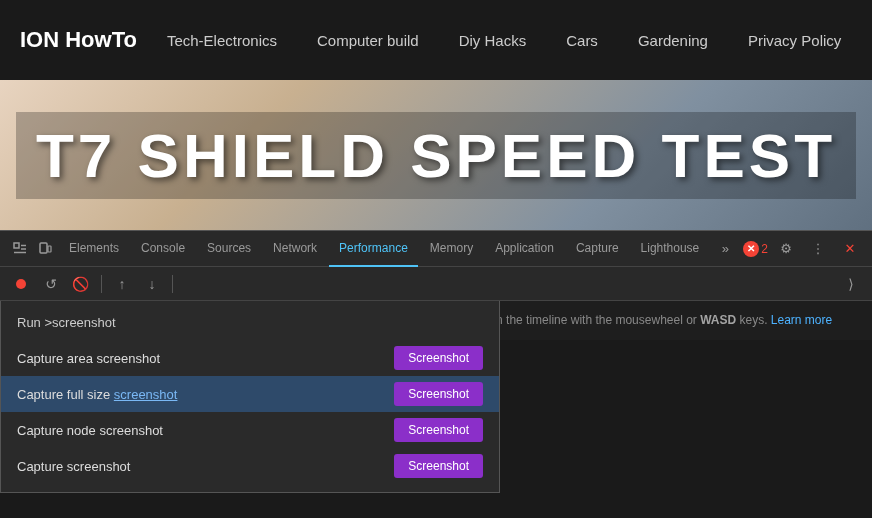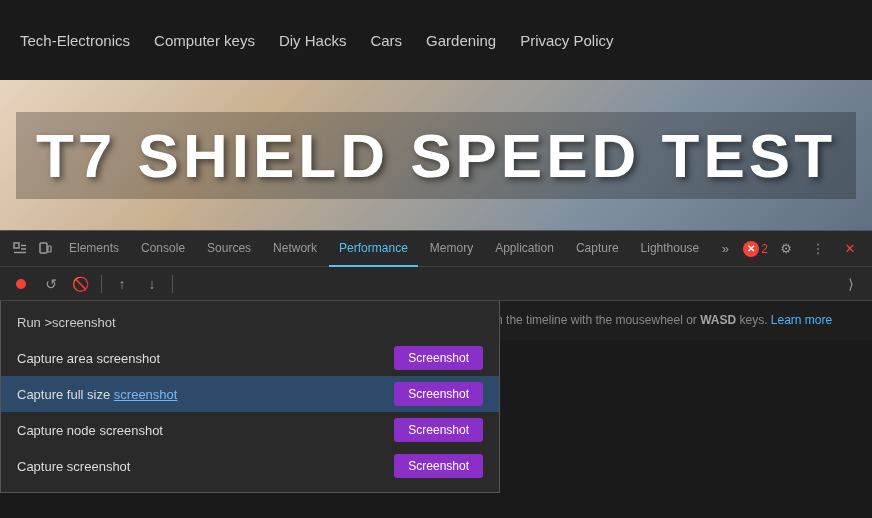--- a/index.html
+++ b/index.html
@@ -15,21 +15,21 @@
       gap: 30px;
     }
     .nav-logo {
       color: white;
       font-size: 22px;
       font-weight: bold;
       white-space: nowrap;
     }
     .nav-links {
       display: flex;
-      gap: 24px;
+      gap: 40px;
       align-items: center;
     }
     .nav-link {
       color: #ccc;
       font-size: 15px;
       cursor: pointer;
       white-space: nowrap;
     }
 
     
@@ -237,23 +237,24 @@
     }
     .devtools-bottom strong {
       color: #a3a3a3;
       font-weight: bold;
     }
   </style>
 </head>
 <body>
 
 <nav class="navbar">
+  <div class="nav-logo">ION HowTo</div>
   <div class="nav-links">
     <span class="nav-link">Tech-Electronics</span>
-    <span class="nav-link">Computer keys</span>
+    <span class="nav-link">Computer build</span>
     <span class="nav-link">Diy Hacks</span>
     <span class="nav-link">Cars</span>
     <span class="nav-link">Gardening</span>
     <span class="nav-link">Privacy Policy</span>
   </div>
 </nav>
 
 <div class="website-area">
   <div class="website-banner">
     <div class="banner-title">T7 SHIELD SPEED TEST</div>

